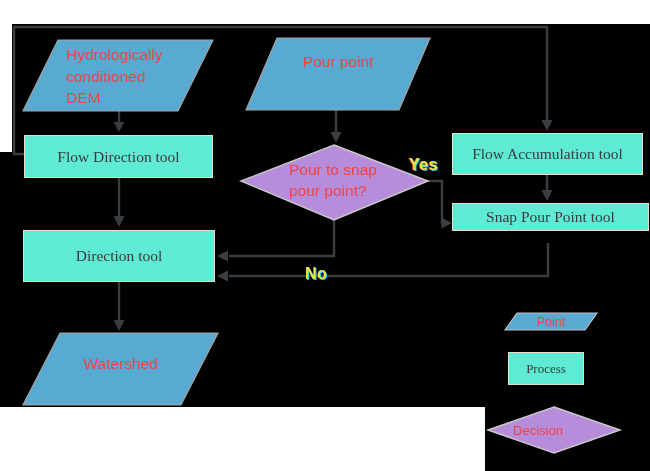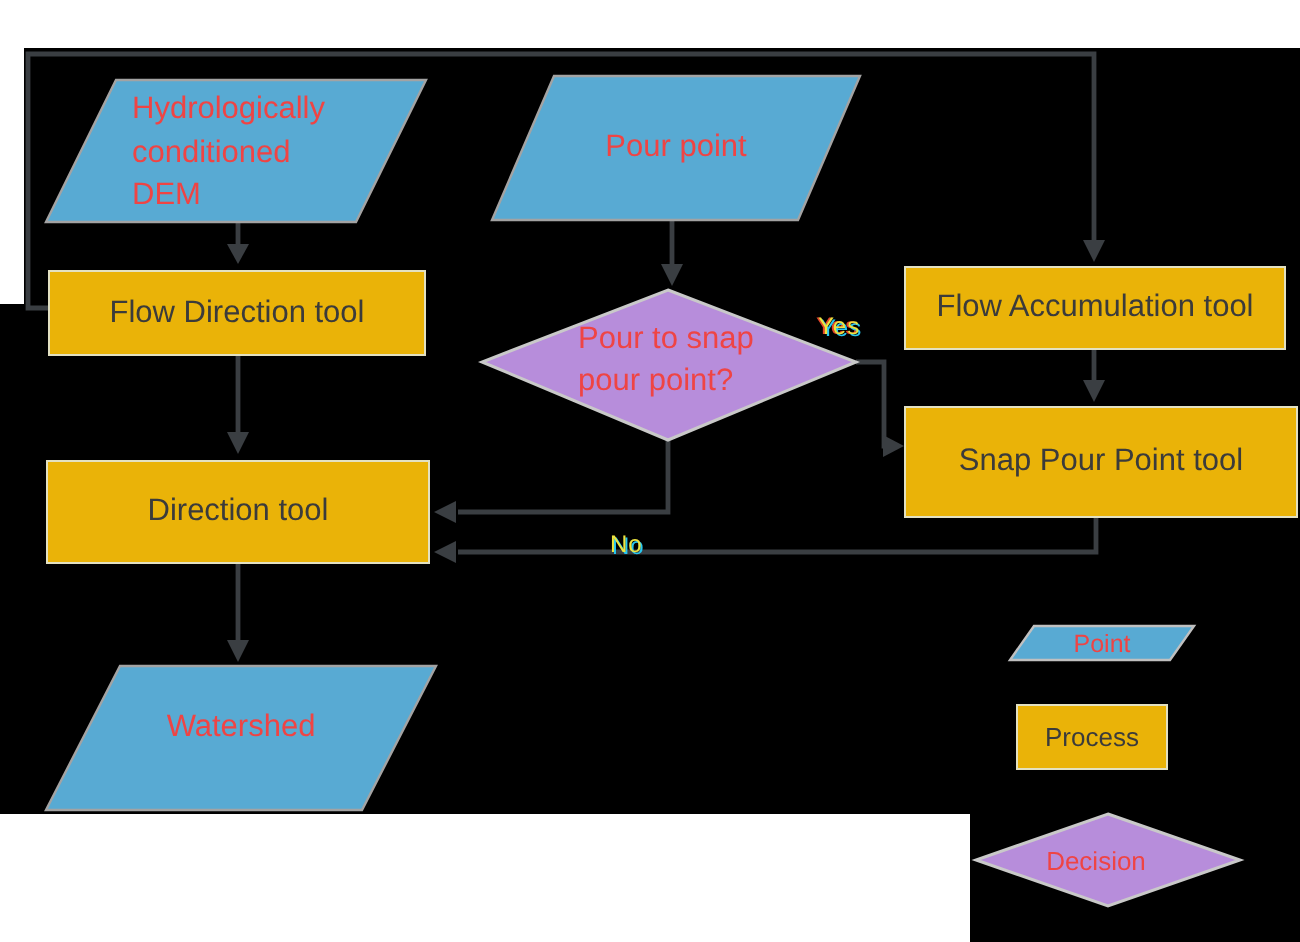--- a/index.html
+++ b/index.html
@@ -9,39 +9,39 @@
     font-family:"Liberation Sans", sans-serif;
   }
   .stage *{box-sizing:border-box;}
   .bg{position:absolute;background:#000000;}
   .bg-main{left:12px;top:24px;width:638px;height:383px;}
   .bg-left{left:0;top:152px;width:12px;height:255px;}
   .bg-corner{left:485px;top:407px;width:165px;height:64px;}
   .layer{position:absolute;left:0;top:0;width:650px;height:471px;}
 
   .procbox{
-    position:absolute;background:#eab308;border:1px solid #e3e1c2;
+    position:absolute;background:#5eead4;border:1px solid #e3e1c2;
     display:flex;align-items:center;justify-content:center;
-    color:#3b3b3b;font-size:15.5px;text-align:center;
+    color:#3b3b3b;font-size:15.5px;text-align:center;font-family:Liberation Serif, serif;
   }
   .flow-dir{left:24px;top:135px;width:189px;height:43px;}
   .watershed-tool{left:23px;top:230px;width:192px;height:52px;}
   .flow-acc{left:452px;top:133px;width:191px;height:42px;}
-  .snap{left:452px;top:203px;width:197px;height:56px;}
+  .snap{left:452px;top:203px;width:197px;height:28px;}
   .process-legend{left:508px;top:352px;width:76px;height:33px;font-size:13px;}
 
   .lbl{position:absolute;color:#ef4444;font-size:15.5px;}
   .flexc{display:flex;align-items:center;justify-content:center;text-align:center;}
   .dem-lbl{left:66px;top:44px;width:150px;line-height:21.5px;white-space:pre-line;}
-  .pour-lbl{left:246px;top:38px;width:184px;height:72px;}
+  .pour-lbl{left:246px;top:26px;width:184px;height:72px;}
   .decision-lbl{left:289px;top:160px;width:150px;line-height:20.5px;white-space:pre-line;}
   .watershed-lbl{left:23px;top:333px;width:195px;height:62px;}
   .data-lbl{left:505px;top:312px;width:92px;height:19px;font-size:12.5px;}
-  .decision-legend-lbl{left:488px;top:408px;width:120px;height:45px;font-size:13px;}
-  .edge-lbl{position:absolute;font-size:12px;font-weight:400;letter-spacing:0.5px;
+  .decision-legend-lbl{left:478px;top:408px;width:120px;height:45px;font-size:13px;}
+  .edge-lbl{position:absolute;font-size:16px;font-weight:700;letter-spacing:0.5px;
     color:#ede43f;}
   .yes-lbl{left:409px;top:156px;text-shadow:1px 1px 0 #27c7f0,-1px 0 0 #e4452b;}
   .no-lbl{left:305px;top:223px;text-shadow:1px 1px 0 #27c7f0;margin-top:42px;}
 </style>
 </head>
 <body>
 
 <div class="stage">
 
   <div class="bg bg-main"></div>

